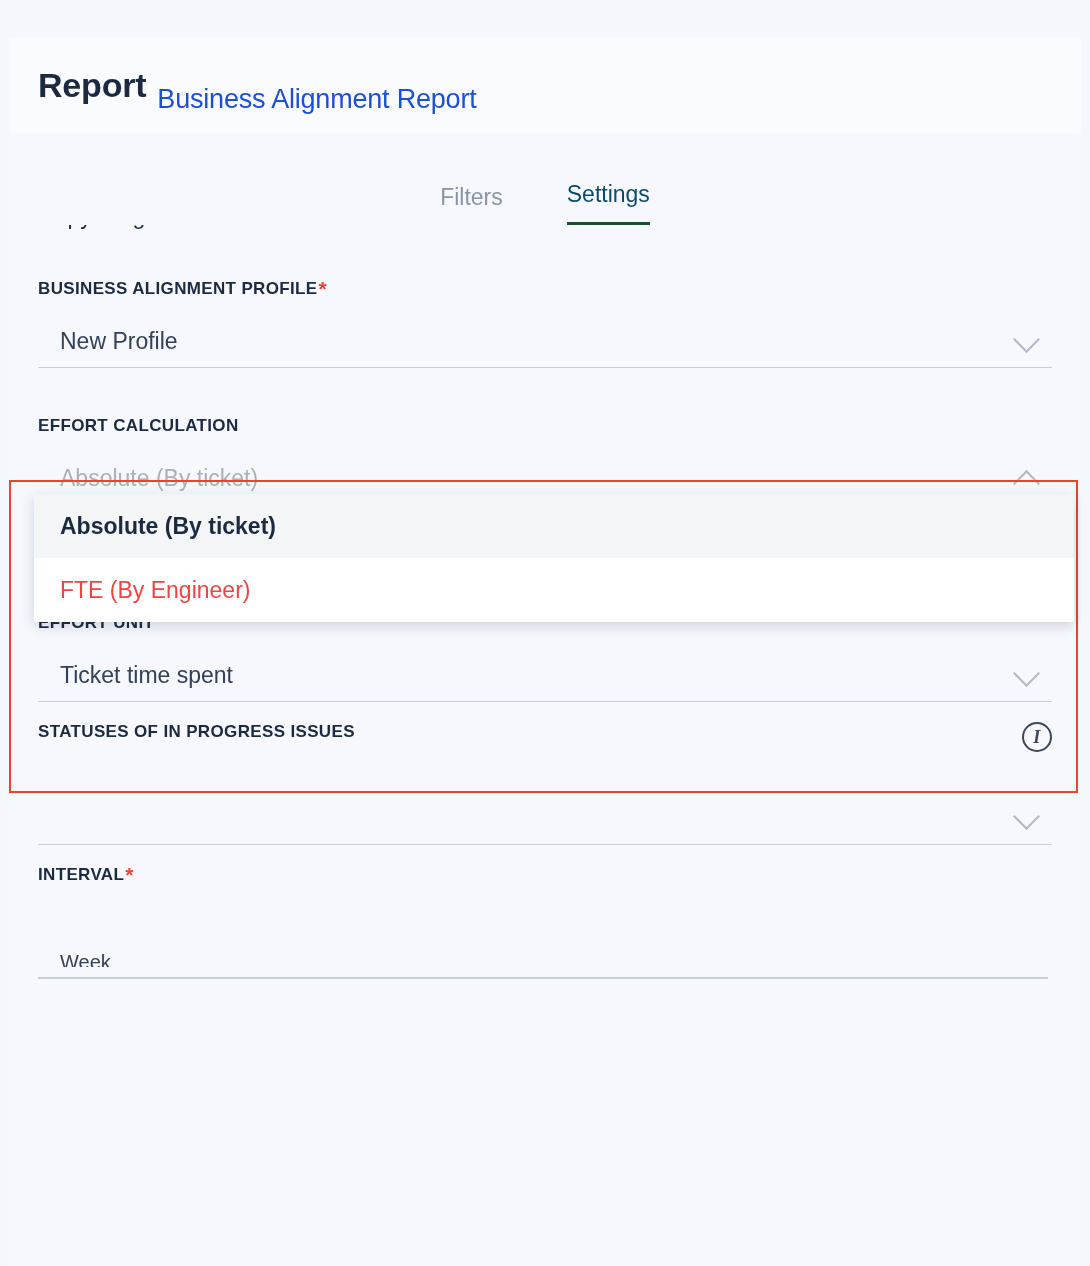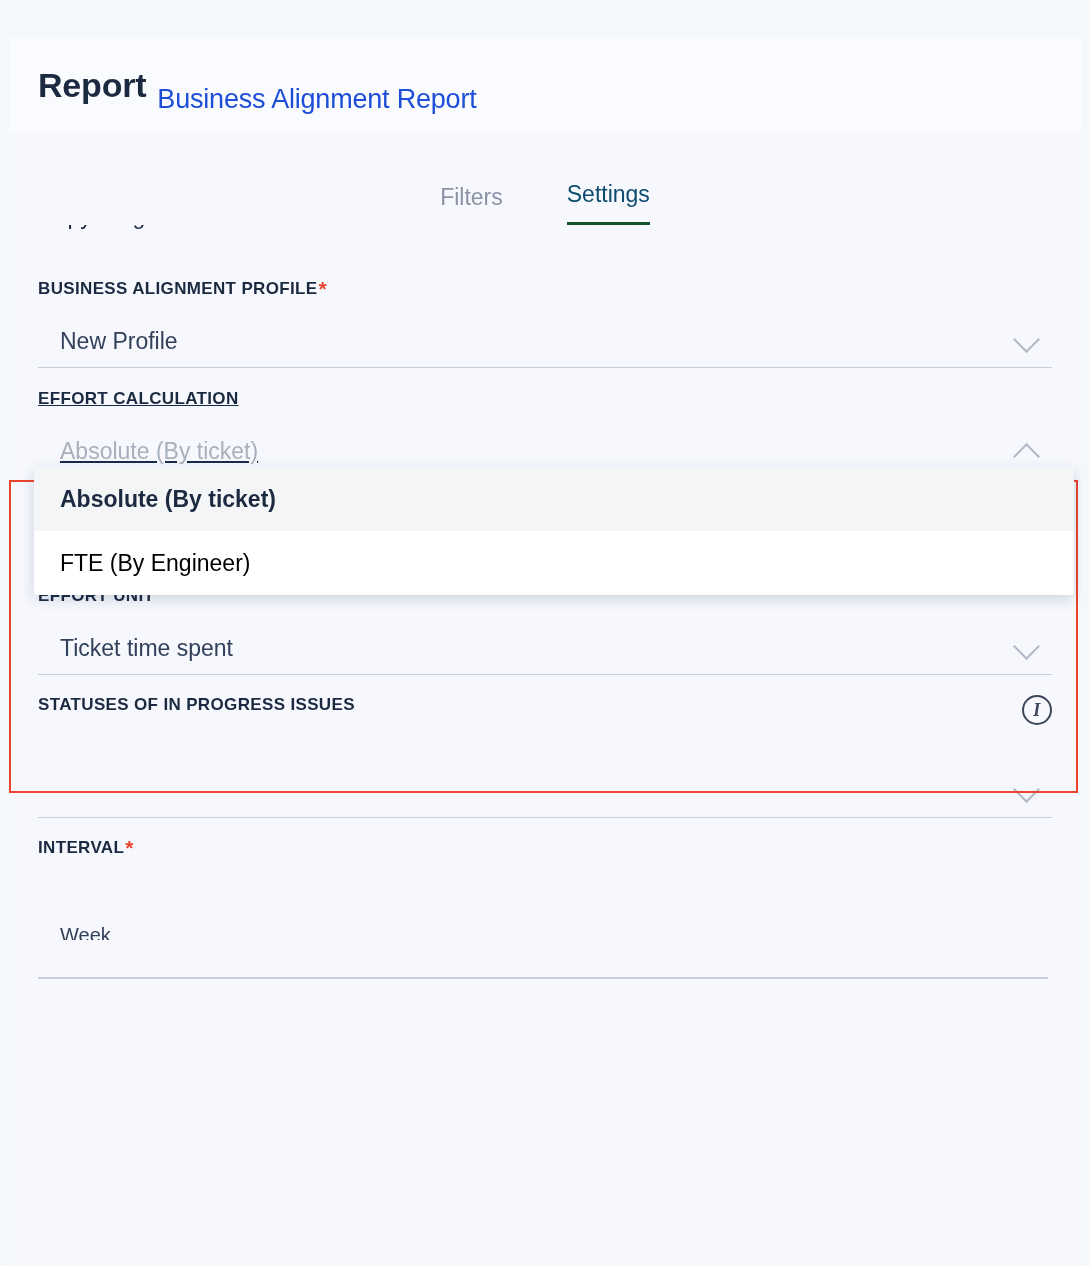--- a/index.html
+++ b/index.html
@@ -152,43 +152,42 @@
     top: 443px;
     width: 1069px;
     height: 313px;
     border: 2px solid #e8452c;
     box-sizing: border-box;
     pointer-events: none;
   }
 
   .effort-block {
     position: relative;
-    margin-top: 21px;
+    margin-top: 48px;
     padding: 0 0 0 0;
-    text-decoration: underline;
   }
 
   .dropdown-menu {
     position: absolute;
     left: -4px;
     top: 78px;
     width: 1040px;
     background: #ffffff;
     box-shadow: 0 4px 14px rgba(23, 43, 77, 0.18);
     border-radius: 3px;
     overflow: hidden;
     z-index: 5;
   }
   .dd-item {
     height: 64px;
     display: flex;
     align-items: center;
     padding-left: 26px;
     font-size: 23px;
-    color: #000000;
+    color: #ef4444;
     box-sizing: border-box;
     cursor: pointer;
   }
   .dd-item.selected {
     background: #f4f5f7;
     font-weight: bold;
     color: #1b2a41;
   }
 
   .under-line {

